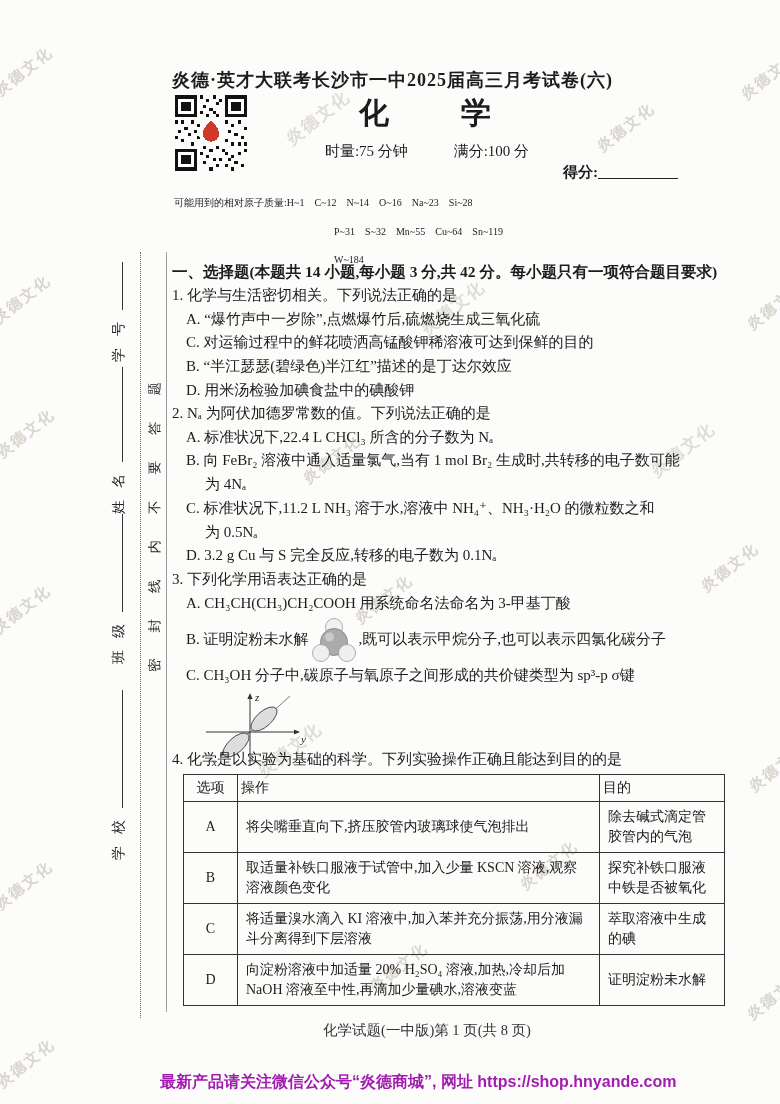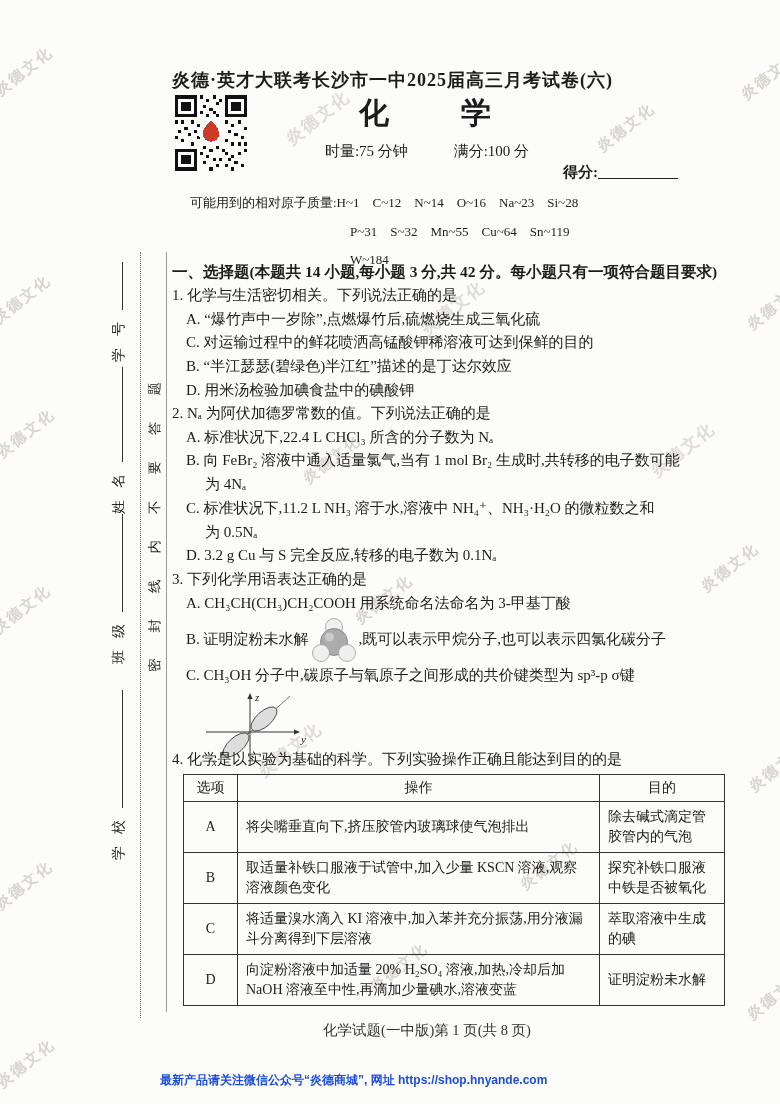--- a/index.html
+++ b/index.html
@@ -22,43 +22,43 @@
   .qr{position:absolute;left:175px;top:95px}
   
   .content{position:absolute;left:172px;top:0;width:510px}
   .abs{position:absolute;left:0;width:510px}
   .title{top:68px;text-align:left;font-size:18px;font-weight:bold;letter-spacing:1px;white-space:nowrap}
   .subject{top:93px;text-align:center;font-size:30px;font-weight:bold;letter-spacing:4px}
   .meta{top:142px;text-align:center;font-size:15px}
   .meta span{margin:0 21px}
   .score{position:absolute;top:163px;right:4px;font-size:15px;font-weight:bold}
   .score .blank{display:inline-block;width:80px;height:14px;border-bottom:1px solid #222;vertical-align:-2px}
-  .atomic{top:189px;left:18px;font-size:13px;line-height:28.6px}
+  .atomic{top:189px;left:2px;font-size:10px;line-height:28.6px}
   .atomic .ind{margin-left:160px}
   .sec-head{top:262px;font-size:15.5px;font-weight:bold;white-space:nowrap}
   .q{font-size:15px;line-height:23.7px}
   .q div{white-space:nowrap}
   .q1{top:284px}.q2{top:402px}.q3{top:568px}.q4{top:748px}
   .opt{padding-left:14px}
   .cont{padding-left:33px}
   .row-mid{display:flex;align-items:center;padding-left:14px}
   .q3b{height:49px}
   .q3d{height:80px}
   .row-mid svg{flex:0 0 auto;margin:0 2px}
   
   table.exp{position:absolute;top:774px;left:11px;width:542px;border-collapse:collapse;
             font-size:14px;table-layout:fixed}
   table.exp th,table.exp td{border:1px solid #333;padding:5px 8px;line-height:20px;
             font-weight:normal;vertical-align:middle;text-align:left;word-break:break-word}
   table.exp .c-opt{width:47px;text-align:center}
   table.exp .c-pur{width:118px}
-  table.exp th{text-align:center;padding:3px}
+  table.exp th{padding:3px}
   .footer{top:1021px;text-align:center;font-size:14.5px;color:#333}
   .banner{position:absolute;left:160px;top:1072px;font-family:"Liberation Sans","DejaVu Sans",sans-serif;
-          font-weight:bold;font-size:12px;color:#1d4ed8;white-space:nowrap}
+          font-weight:bold;font-size:16px;color:#a21caf;white-space:nowrap}
 </style>
 </head>
 <body>
 
 <span class="wm" style="left:-10px;top:62px">炎德文化</span>
 <span class="wm big" style="left:280px;top:106px">炎德文化</span>
 <span class="wm" style="left:592px;top:118px">炎德文化</span>
 <span class="wm" style="left:736px;top:66px">炎德文化</span>
 <span class="wm" style="left:-12px;top:290px">炎德文化</span>
 <span class="wm big" style="left:415px;top:296px">炎德文化</span>

